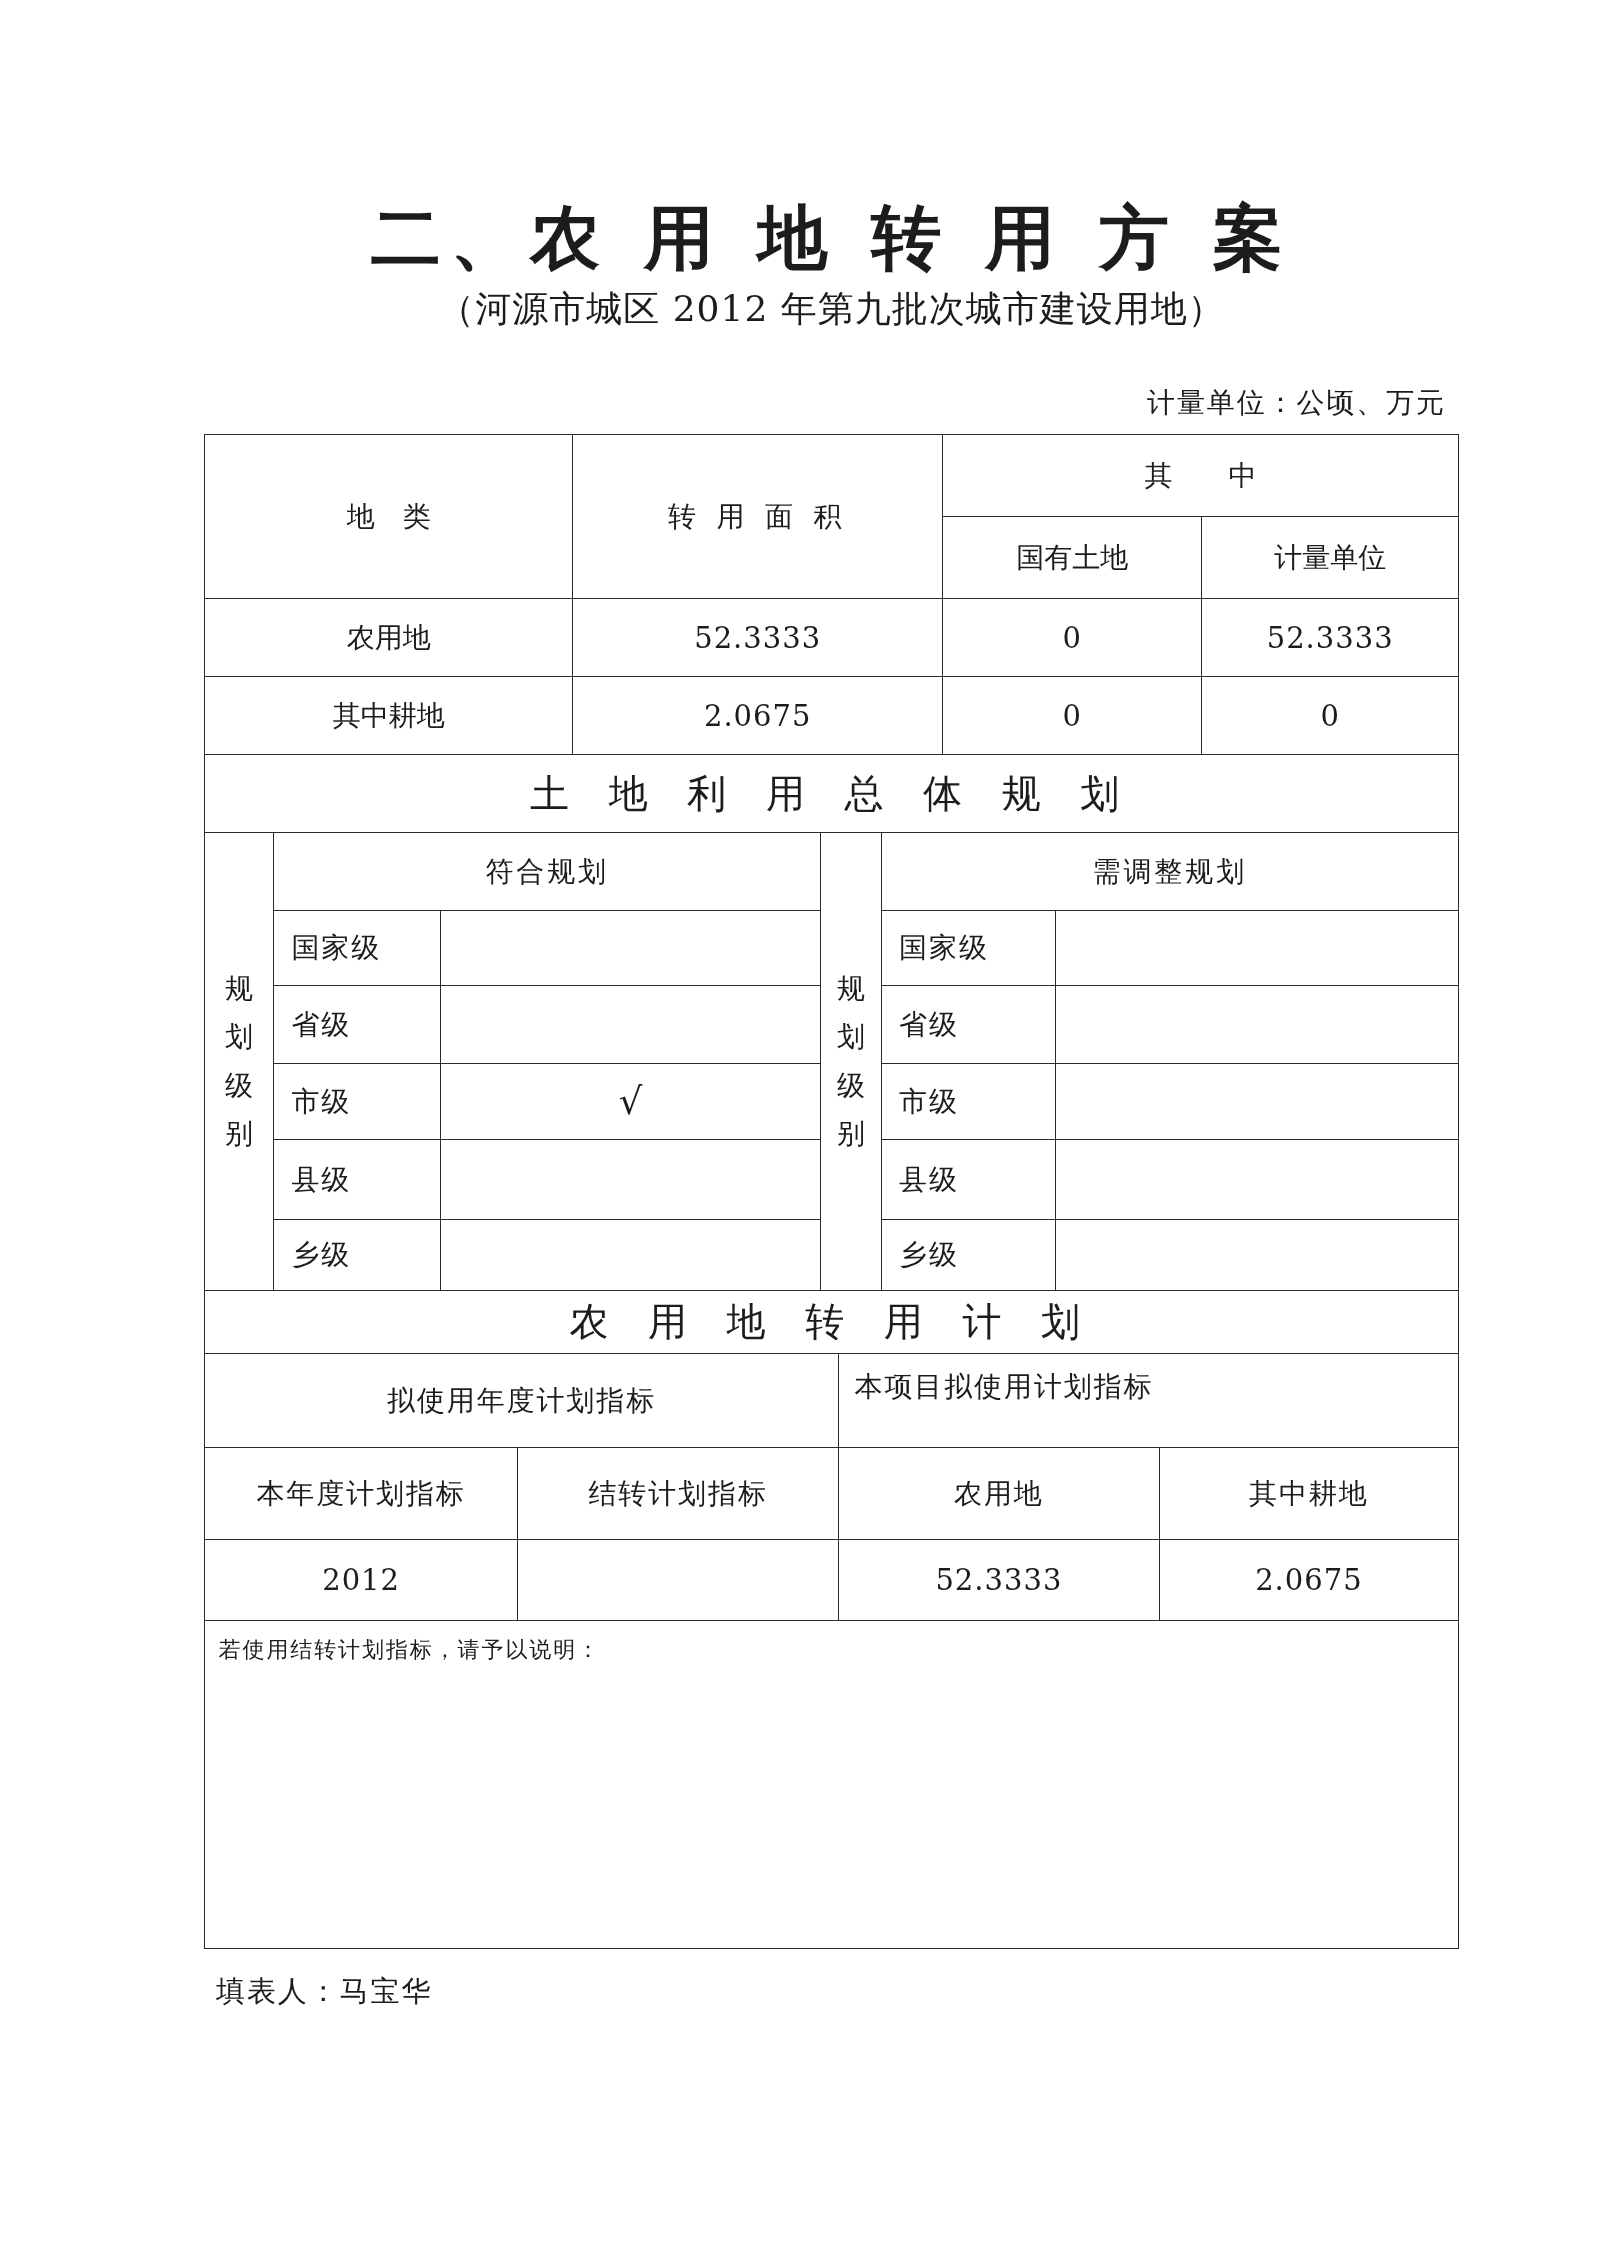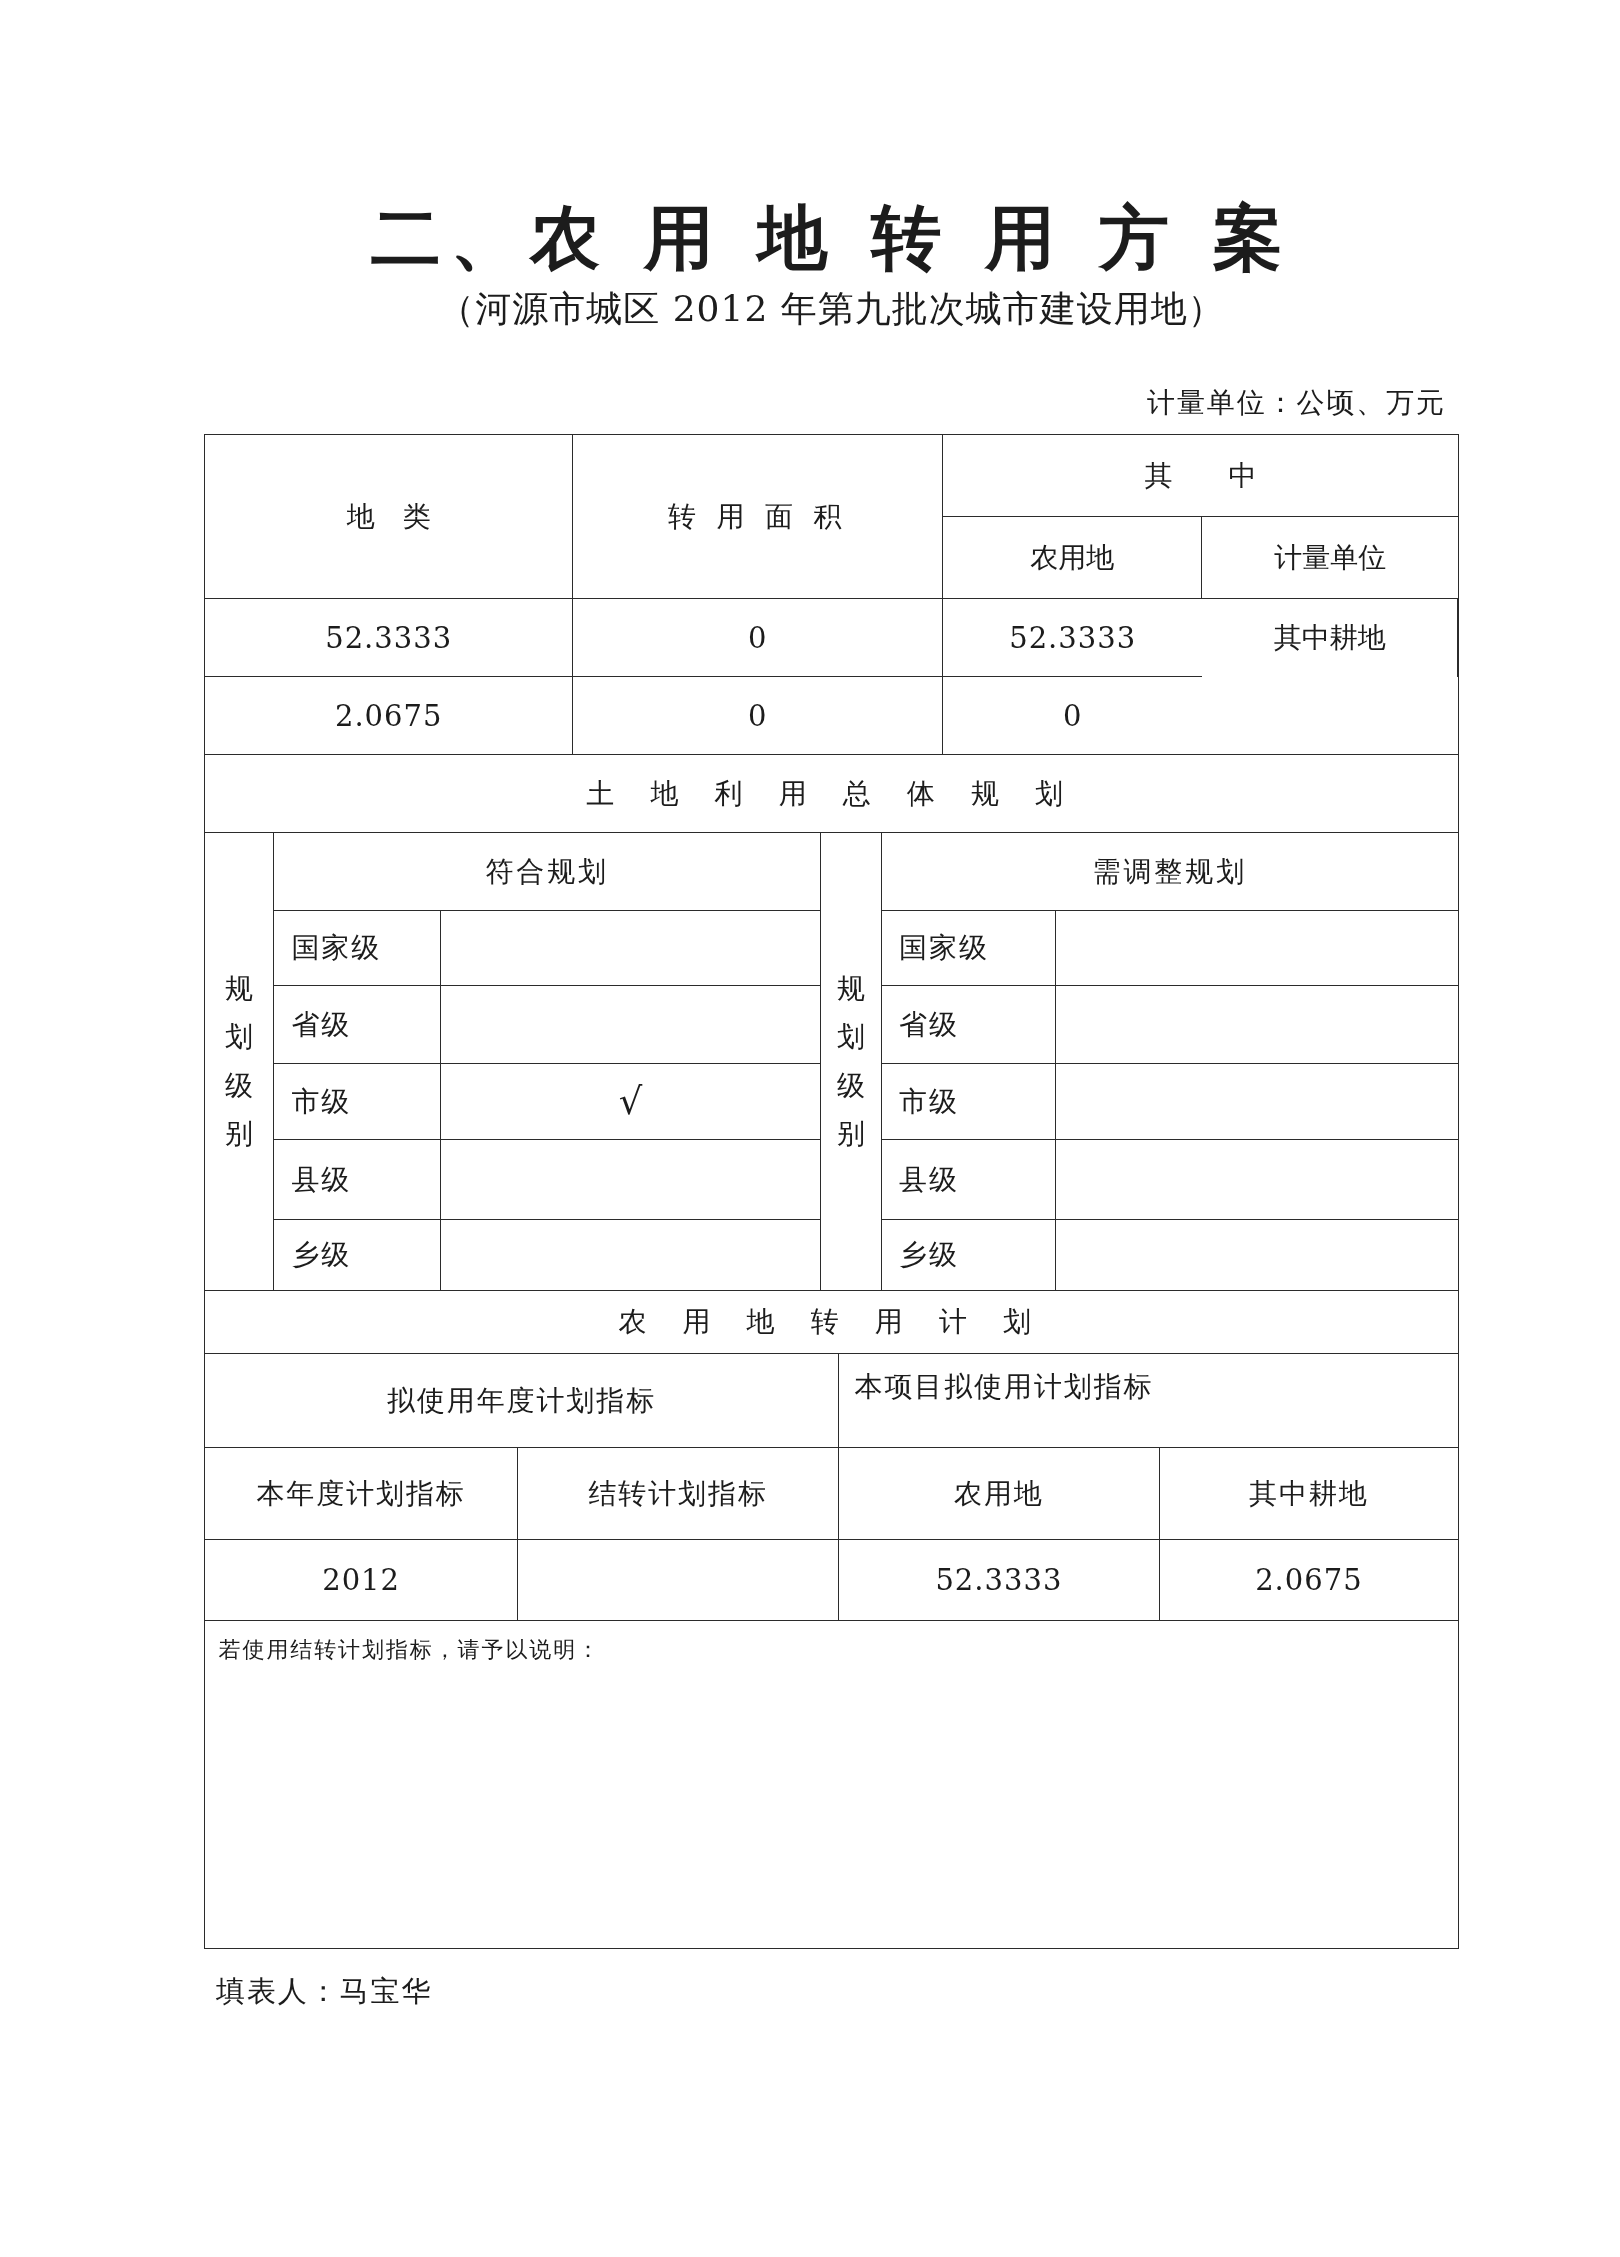--- a/index.html
+++ b/index.html
@@ -55,21 +55,21 @@
   .t-area    { grid-area: 1 / 2 / 3 / 3; letter-spacing: 5.8px; }
   .t-qizhong { grid-area: 1 / 3 / 2 / 5; }
   .t-state   { grid-area: 2 / 3 / 3 / 4; }
   .t-coll    { grid-area: 2 / 4 / 3 / 5; }
   .num { font-size: 29px; letter-spacing: 1px; }
 
   
   .bar {
     flex: none; display: flex; align-items: center; justify-content: center;
     border-top: 1.9px solid #2b2b2b; border-bottom: 1.9px solid #2b2b2b;
-    font-size: 28px; letter-spacing: 13.6px;
+    font-size: 39px; letter-spacing: 13.6px;
   }
   .bar1 { height: 79px; }
   .bar2 { height: 64px; }
 
   
   .sec-plan {
     height: 457px; flex: none;
     display: grid;
     grid-template-columns: 5.5% 13.3% 30.4% 4.8% 13.9% auto;
     grid-template-rows: 78px 75px 78px 76px 80px auto;
@@ -113,20 +113,21 @@
   <div class="doc-title">二、农 用 地 转 用 方 案</div>
   <div class="doc-subtitle">（河源市城区 2012 年第九批次城市建设用地）</div>
   <div class="unit-label">计量单位：公顷、万元</div>
 
   <div class="form">
 
     <div class="sec-top">
       <div class="cell t-dilei br bb">地　类</div>
       <div class="cell t-area br bb">转 用 面 积</div>
       <div class="cell t-qizhong bb">其　　中</div>
+      <div class="cell t-state br bb">国有土地</div>
       <div class="cell t-coll bb">计量单位</div>
 
       <div class="cell br bb">农用地</div>
       <div class="cell br bb num">52.3333</div>
       <div class="cell br bb num">0</div>
       <div class="cell bb num">52.3333</div>
 
       <div class="cell br">其中耕地</div>
       <div class="cell br num">2.0675</div>
       <div class="cell br num">0</div>

